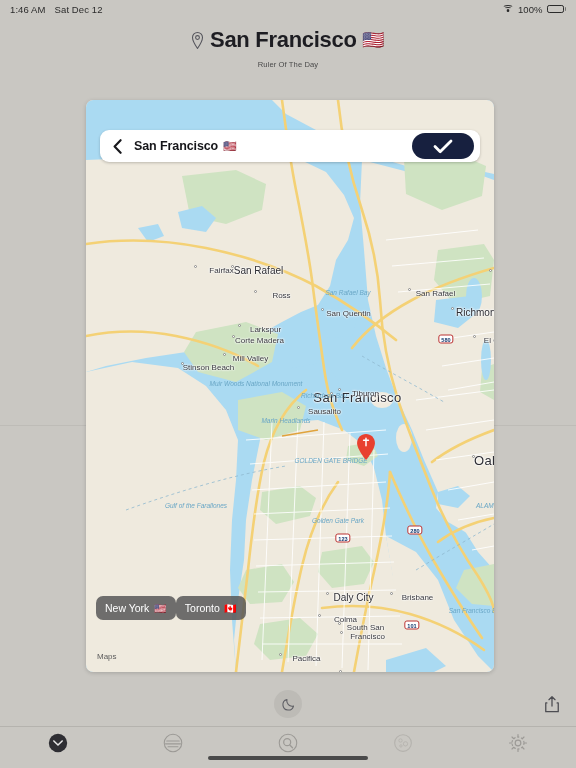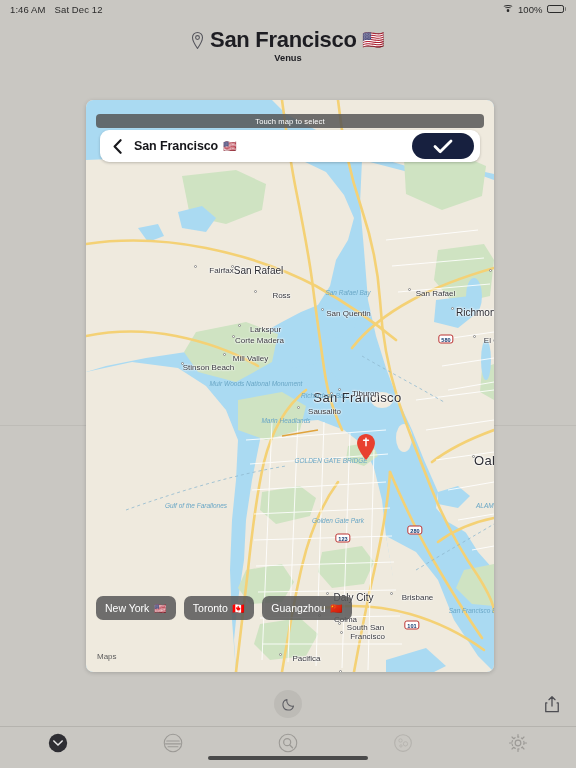--- a/index.html
+++ b/index.html
@@ -84,21 +84,21 @@
   #search-flag{ font-size:11px; margin-left:5px; }
   #confirm-button{
     margin-left:auto; width:62px; height:26px; background:#17203f; border-radius:13px;
     display:flex; align-items:center; justify-content:center; cursor:pointer;
   }
 
   
   #map-pin{ position:absolute; left:280px; top:360px; width:20px; height:26px; transform:translate(-50%,-100%); }
 
   
-  #quick-chips{ position:absolute; left:10px; bottom:52px; display:flex; gap:8px; }
+  #quick-chips{ position:absolute; left:10px; bottom:52px; display:flex; gap:0; }
   .chip{
     background:rgba(88,88,88,.86); color:#fff; border-radius:7px; height:24px;
     display:flex; align-items:center; gap:5px; padding:0 9px; font-size:10.5px; cursor:pointer;
   }
   .chip .cflag{ font-size:10px; }
 
   #maps-attrib{ position:absolute; left:10px; bottom:11px; display:flex; align-items:center; gap:1px;
     font-size:8px; color:#5c5c5c; }
   #apple-mark{ font-size:8.5px; }
 
@@ -146,21 +146,21 @@
   <div id="title-row">
     <svg id="pin-icon" viewBox="0 0 24 32">
       <path d="M12 1C6.8 1 2.6 5.2 2.6 10.4c0 7 9.4 20.6 9.4 20.6s9.4-13.6 9.4-20.6C21.4 5.2 17.2 1 12 1z" fill="none" stroke="#55555c" stroke-width="2"></path>
       <circle cx="12" cy="10.4" r="3.6" fill="none" stroke="#55555c" stroke-width="2"></circle>
     </svg>
     <span id="city-title">San Francisco</span>
     <span id="flag-title">🇺🇸</span>
   </div>
 
 
-  <div id="ruler-value">Venus</div>
+  <div id="ruler-label">Ruler Of The Day</div>
 </div>
 
 <div class="sep-line"></div>
 
 <div id="map-card">
 
   <svg id="map-canvas" viewBox="0 0 408 572" preserveAspectRatio="none">
     <defs>
       <clipPath id="cardclip">
           <rect x="0" y="0" width="408" height="572" rx="7"></rect>
@@ -316,21 +316,20 @@
       <div class="shield blue" style="left: 329px; top: 430px; transform: translate(-50%, -50%);">280</div>
       <div class="shield blue" style="left: 326px; top: 525px; transform: translate(-50%, -50%);">101</div>
       <div class="shield blue" style="left: 257px; top: 438px; transform: translate(-50%, -50%);">123</div>
     </div>
 
   <svg id="map-pin" viewBox="0 0 24 32">
     <path d="M12 0C5.9 0 1 4.9 1 11c0 8 11 21 11 21s11-13 11-21C23 4.9 18.1 0 12 0z" fill="#e8402f"></path>
     <path d="M12 5.2v9.4M9 7.6h6" stroke="#fff" stroke-width="1.8" stroke-linecap="round"></path>
   </svg>
 
-  <div id="touch-banner">Touch map to select</div>
 
   <div id="search-bar">
     <span id="back-chevron">
       <svg width="9" height="15" viewBox="0 0 9 15">
         <path d="M7.6 1.2L1.6 7.5l6 6.3" fill="none" stroke="#18181c" stroke-width="2.1" stroke-linecap="round" stroke-linejoin="round"></path>
       </svg>
     </span>
     <span id="search-text">San Francisco</span>
     <span id="search-flag">🇺🇸</span>
     <span id="confirm-button">
@@ -342,24 +341,20 @@
 
   <div id="quick-chips">
       <div class="chip">
         <span>New York</span>
         <span class="cflag">🇺🇸</span>
       </div>
       <div class="chip">
         <span>Toronto</span>
         <span class="cflag">🇨🇦</span>
       </div>
-      <div class="chip">
-        <span>Guangzhou</span>
-        <span class="cflag">🇨🇳</span>
-      </div>
     </div>
 
   <div id="maps-attrib">
     <span id="apple-mark"></span>
     <span>Maps</span>
   </div>
 </div>
 
 <div id="bottom-bar">
   <div id="moon-button">

